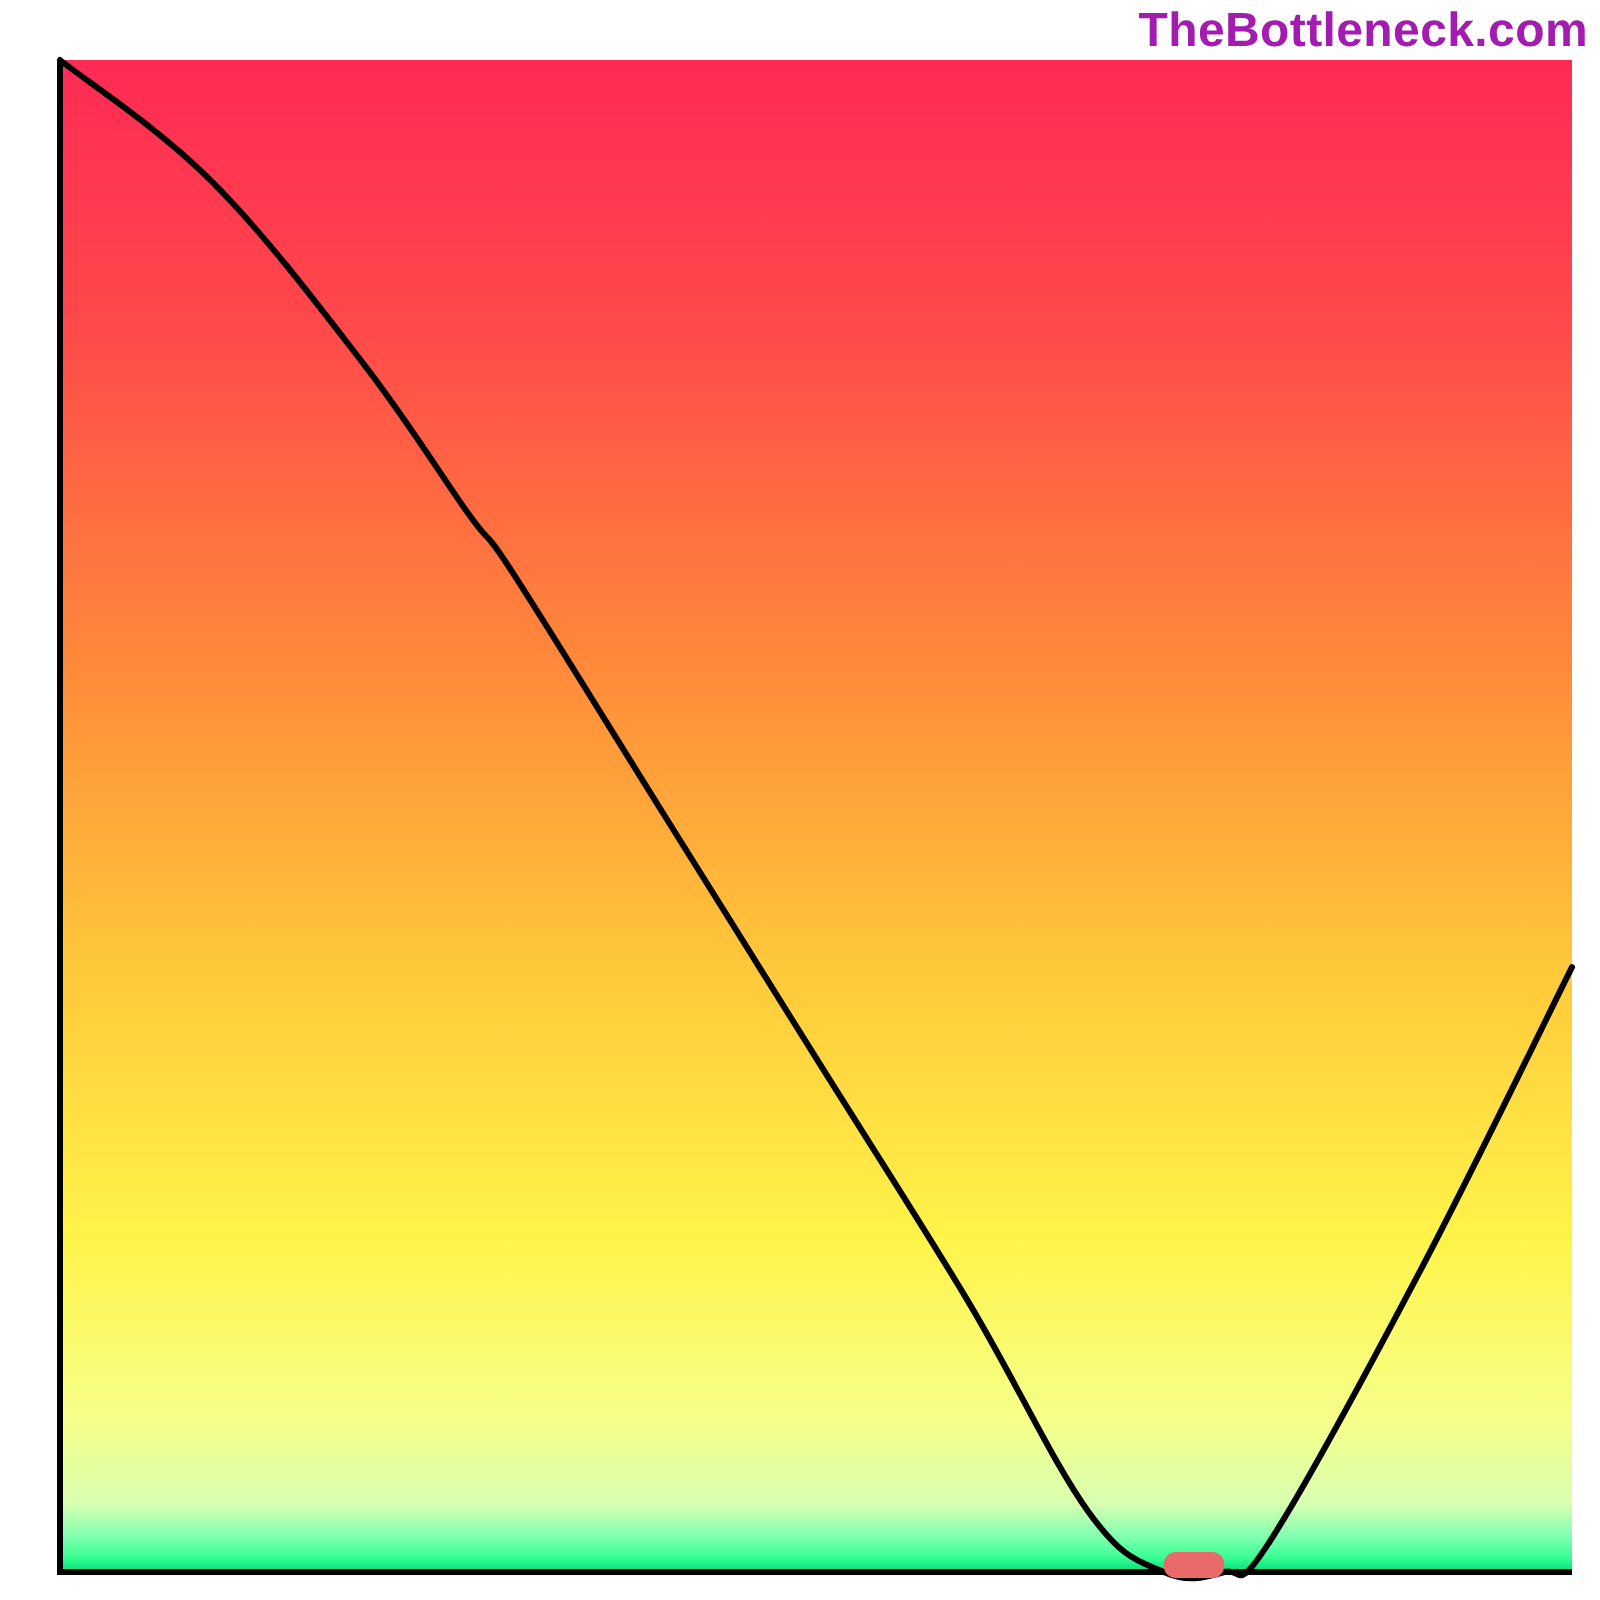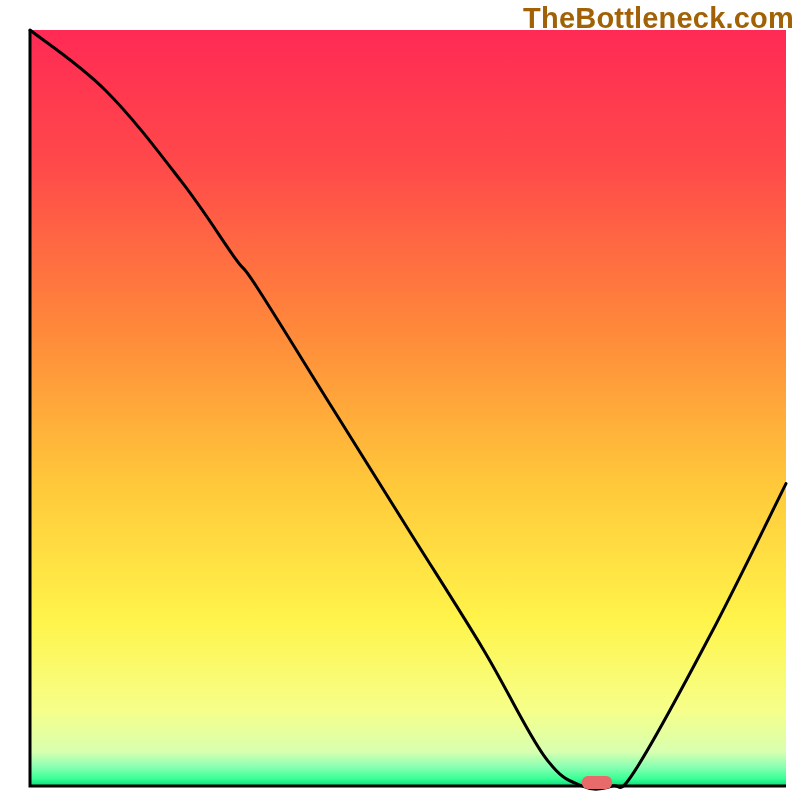--- a/index.html
+++ b/index.html
@@ -13,23 +13,23 @@
   .frame {
     position: relative;
     width: 800px;
     height: 800px;
     box-sizing: border-box;
   }
   .watermark {
     position: absolute;
     top: 2px;
     right: 6px;
-    font-size: 29px;
+    font-size: 24px;
     font-weight: 600;
-    color: #a16207;
+    color: #a21caf;
     letter-spacing: 0.2px;
     z-index: 30;
   }
   svg {
     position: absolute;
     top: 0;
     left: 0;
   }
 </style>
 </head>

